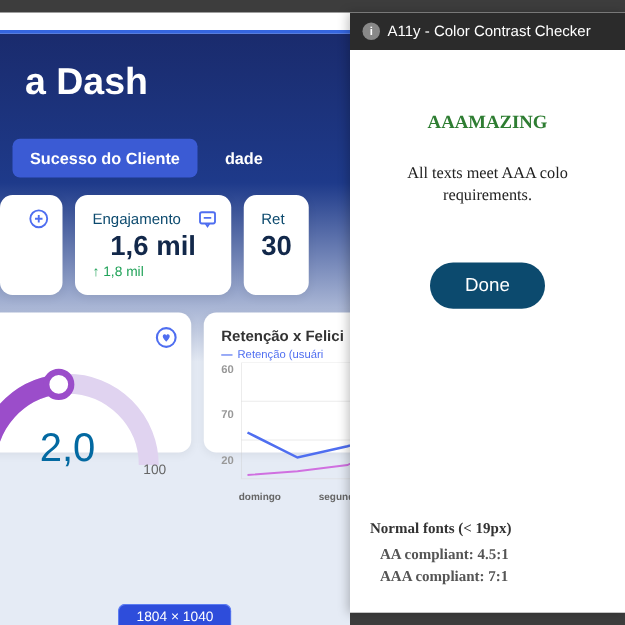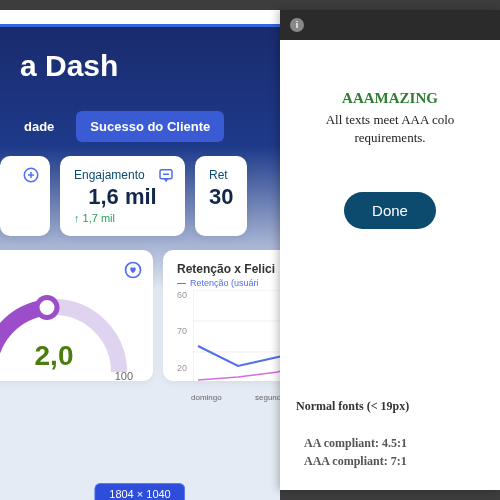--- a/index.html
+++ b/index.html
@@ -10,53 +10,53 @@
   .dash-tabs { display: flex; gap: 8px; margin-top: 28px; margin-left: -40px; }
   .tab { color: #fff; font-size: 13px; font-weight: 600; padding: 8px 14px; border-radius: 6px; white-space: nowrap; }
   .tab.active { background: #3b5bd4; }
   .metric-row { display: flex; gap: 10px; margin-top: 14px; margin-left: -50px; }
   .card { background: #fff; border-radius: 10px; padding: 12px 14px; box-shadow: 0 2px 8px rgba(0,0,0,0.06); min-width: 125px; position: relative; }
   .card-icon { position: absolute; top: 10px; right: 10px; color: #4f6ef0; }
   .card-label { font-size: 12px; color: #0c4a6e; margin-bottom: 2px; }
   .card-value { font-size: 22px; font-weight: 700; color: #12284a; text-align: center; }
   .card-sub { font-size: 11px; color: #22a35a; margin-top: 2px; }
   .lower-row { display: flex; gap: 10px; margin-top: 14px; margin-left: -95px; }
-  .card-wide { background: #fff; border-radius: 10px; padding: 12px 14px; box-shadow: 0 2px 8px rgba(0,0,0,0.06); width: 200px; height: 131px; position: relative; }
+  .card-wide { background: #fff; border-radius: 10px; padding: 12px 14px; box-shadow: 0 2px 8px rgba(0,0,0,0.06); width: 200px; height: 112px; position: relative; }
   .card-title-sm { font-size: 12px; color: #333; font-weight: 600; }
   .gauge-wrap { position: relative; width: 170px; height: 100px; margin-top: 6px; }
-  .gauge-big-num { position: absolute; left: 50%; top: 58%; transform: translateX(-50%); font-size: 28px; font-weight: 700; color: #4d7c0f; }
+  .gauge-big-num { position: absolute; left: 50%; top: 58%; transform: translateX(-50%); font-size: 32px; font-weight: 400; color: #0369a1; }
   .gauge-min, .gauge-max { position: absolute; bottom: 0; font-size: 11px; color: #666; } .gauge-max { right: 6px; }
   .chart-legend { font-size: 9px; color: #4f6ef0; margin-top: 2px; }
   .chart-legend::before { content: '—'; margin-right: 4px; font-weight: bold; }
-  .linechart-wrap { width: 100%; height: 110px; position: relative; margin-top: 2px; }
+  .linechart-wrap { width: 100%; height: 110px; position: relative; margin-top: 2px; font-weight: bold; }
   .y-lbl { position: absolute; left: 0; font-size: 9px; color: #999; }
   .x-lbl { position: absolute; bottom: -2px; font-size: 8px; color: #666; }
   .status-pill { position: absolute; bottom: 0; left: 50%; transform: translateX(-50%); background: #2e4ddb; color: #fff; font-size: 11px; padding: 4px 14px; border-radius: 6px 6px 0 0; border: 1px solid #5c7cf2; border-bottom: none; z-index: 5; }
   
   .panel { position: absolute; top: 0; right: 0; width: 220px; height: 100%; background: #fff; box-shadow: -2px 0 8px rgba(0,0,0,0.25); display: flex; flex-direction: column; }
   .panel-header { background: #2b2b2b; color: #fff; font-size: 12px; padding: 8px 10px; display: flex; align-items: center; gap: 6px; }
   .panel-header-icon { width: 14px; height: 14px; border-radius: 50%; background: #888; display: inline-flex; align-items: center; justify-content: center; font-size: 9px; font-weight: bold; }
   .panel-body { flex: 1; padding: 50px 16px 20px 16px; text-align: center; }
-  .panel-amazing { color: #2e7d32; font-size: 15px; font-weight: 700; font-family: Georgia, serif; margin-bottom: 4px; }
+  .panel-amazing { color: #2e7d32; font-size: 15px; font-weight: 700; font-family: Georgia, serif; margin-bottom: 22px; }
   .panel-msg { font-size: 13px; color: #222; font-family: Georgia, serif; line-height: 1.4; }
   .panel-done { background: #0c4a6e; color: #fff; border: none; padding: 10px 28px; border-radius: 22px; font-size: 15px; margin-top: 45px; cursor: pointer; }
   .panel-foot { padding: 0 16px 20px 16px; font-family: Georgia, serif; }
-  .panel-foot-title { font-size: 12px; font-weight: 700; color: #333; margin-bottom: 20px; }
+  .panel-foot-title { font-size: 12px; font-weight: 700; color: #333; margin-bottom: 4px; }
   .panel-foot-line { font-size: 12px; color: #555; line-height: 1.5; padding-left: 8px; font-weight: bold; }
 </style>
 </head>
 <body>
 
 <div class="browser-frame">
   <div class="dash-area">
     <div style="padding-left: 50px;">
       <div class="dash-title">a Dash</div>
       <div class="dash-tabs">
+        <div class="tab active">Sucesso do Cliente</div>
         <div class="tab">dade</div>
-        <div class="tab active">Sucesso do Cliente</div>
       </div>
       <div class="metric-row">
         <div class="card" style="min-width:50px;">
           <span class="card-icon">
             <svg width="18" height="18" viewBox="0 0 24 24" fill="none" stroke="currentColor" stroke-width="2">
                 <circle cx="12" cy="12" r="9"></circle>
                 <line x1="12" y1="8" x2="12" y2="16"></line>
                 <line x1="8" y1="12" x2="16" y2="12"></line>
               </svg>
           </span>
@@ -64,21 +64,21 @@
         <div class="card">
           <span class="card-icon">
             <svg width="18" height="18" viewBox="0 0 24 24" fill="none" stroke="currentColor" stroke-width="2">
                 <rect x="4" y="5" width="16" height="12" rx="2"></rect>
                 <line x1="8" y1="11" x2="16" y2="11"></line>
                 <path d="M10 17 L12 20 L14 17"></path>
               </svg>
           </span>
           <div class="card-label">Engajamento</div>
           <div class="card-value">1,6 mil</div>
-          <div class="card-sub">↑ 1,7 mil</div>
+          <div class="card-sub">↑ 1,8 mil</div>
         </div>
         <div class="card" style="min-width:40px;">
           <div class="card-label">Ret</div>
           <div class="card-value">30</div>
         </div>
       </div>
       <div class="lower-row">
         <div class="card-wide">
           <span class="card-icon">
             <svg width="20" height="20" viewBox="0 0 24 24" fill="none" stroke="#4f6ef0" stroke-width="2">
@@ -119,20 +119,21 @@
           </div>
         </div>
       </div>
     </div>
     <div class="status-pill">1804 × 1040</div>
   </div>
 
   <div class="panel">
     <div class="panel-header">
       <span class="panel-header-icon">i</span>
+      <span>A11y - Color Contrast Checker</span>
     </div>
     <div class="panel-body">
       <div class="panel-amazing">AAAMAZING</div>
       <div class="panel-msg">
         <span>All texts meet AAA colo</span><br>
         <span>requirements.</span>
       </div>
       <button class="panel-done">Done</button>
     </div>
     <div class="panel-foot">

